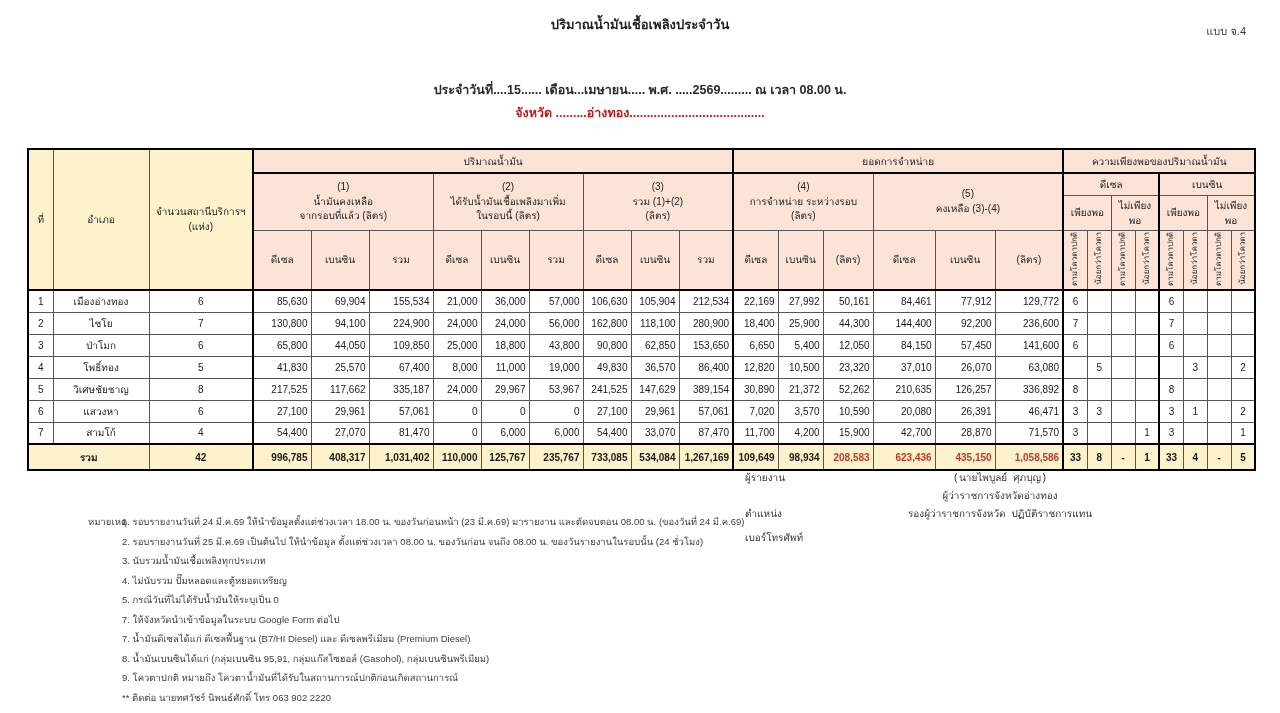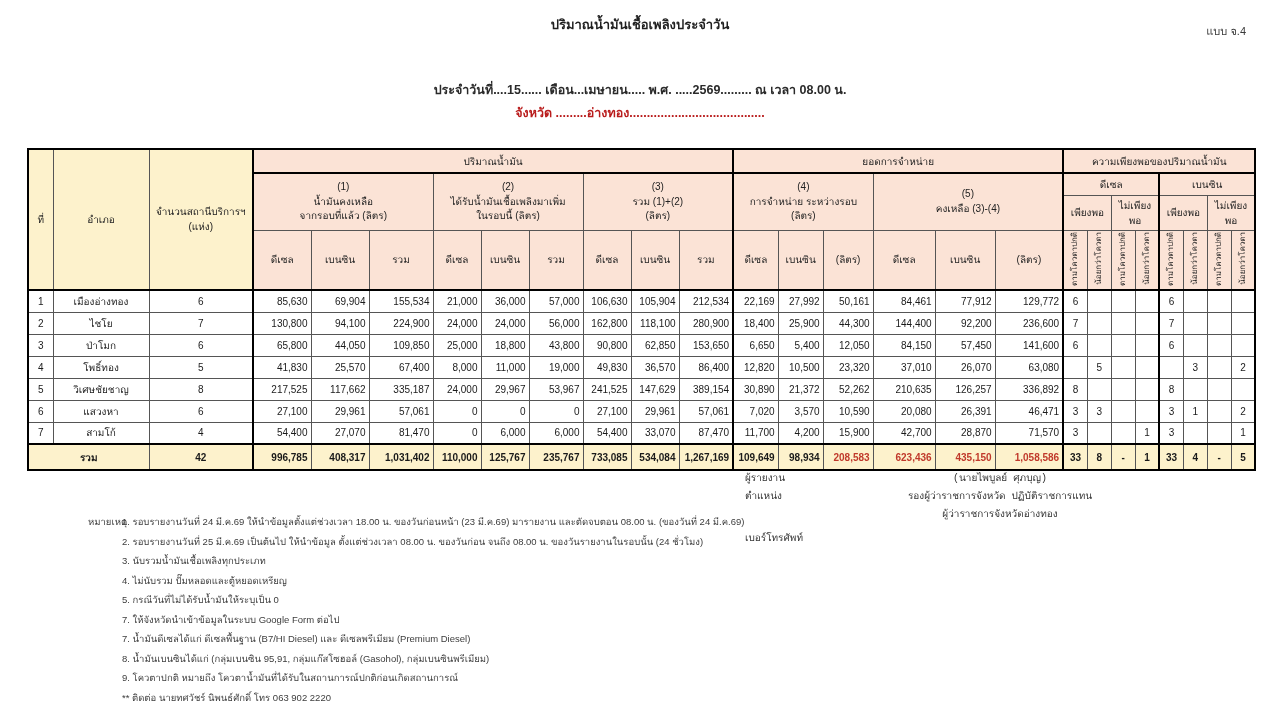--- a/index.html
+++ b/index.html
@@ -385,25 +385,25 @@
       <div class="note-line"><span>9. โควตาปกติ หมายถึง โควตาน้ำมันที่ได้รับในสถานการณ์ปกติก่อนเกิดสถานการณ์</span></div>
       <div class="note-line"><span>** ติดต่อ นายทศวัชร์ นิพนธ์ศักดิ์ โทร 063 902 2220</span></div>
     </div>
 
   <div class="signature">
     <div class="sig-row">
       <span class="sig-label">ผู้รายงาน</span>
       <span class="sig-value">(นายไพบูลย์ ศุภบุญ)</span>
     </div>
     <div class="sig-row">
+      <span class="sig-label"></span>
+      <span class="sig-value">ผู้ว่าราชการจังหวัดอ่างทอง</span>
+    </div>
+    <div class="sig-row">
       <span class="sig-label">ตำแหน่ง</span>
       <span class="sig-value">รองผู้ว่าราชการจังหวัด ปฏิบัติราชการแทน</span>
-    </div>
-    <div class="sig-row">
-      <span class="sig-label"></span>
-      <span class="sig-value">ผู้ว่าราชการจังหวัดอ่างทอง</span>
     </div>
     <div class="sig-row sig-phone">
       <span class="sig-label">เบอร์โทรศัพท์</span>
     </div>
   </div>
 
 </div>
 
 </body></html>

